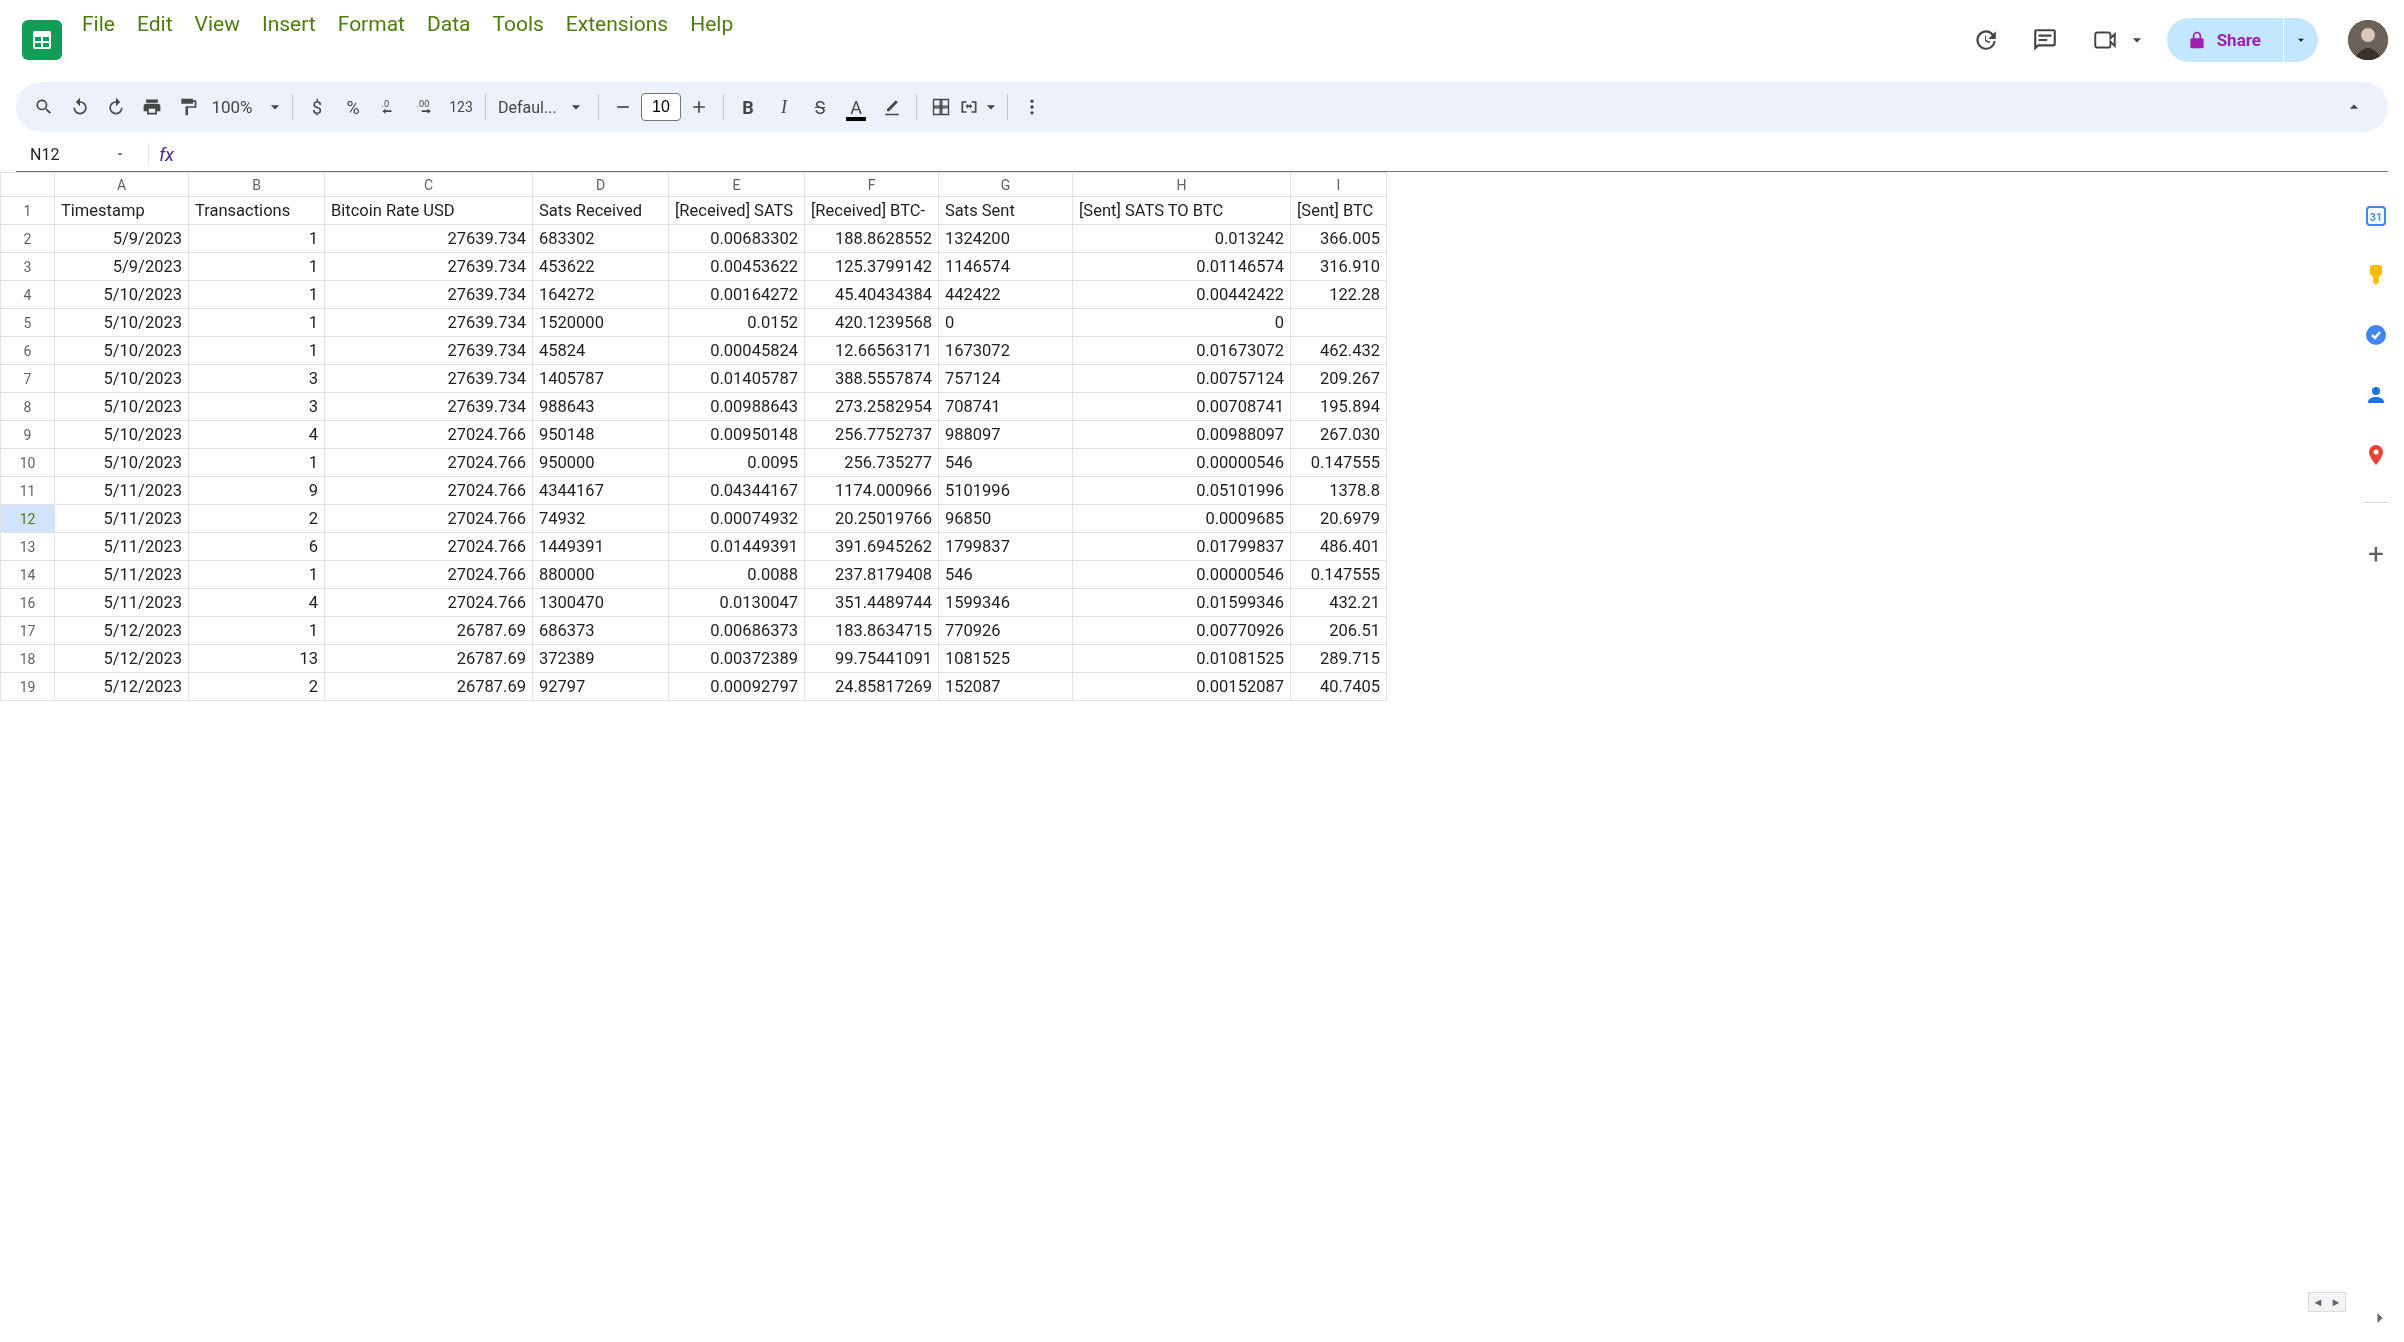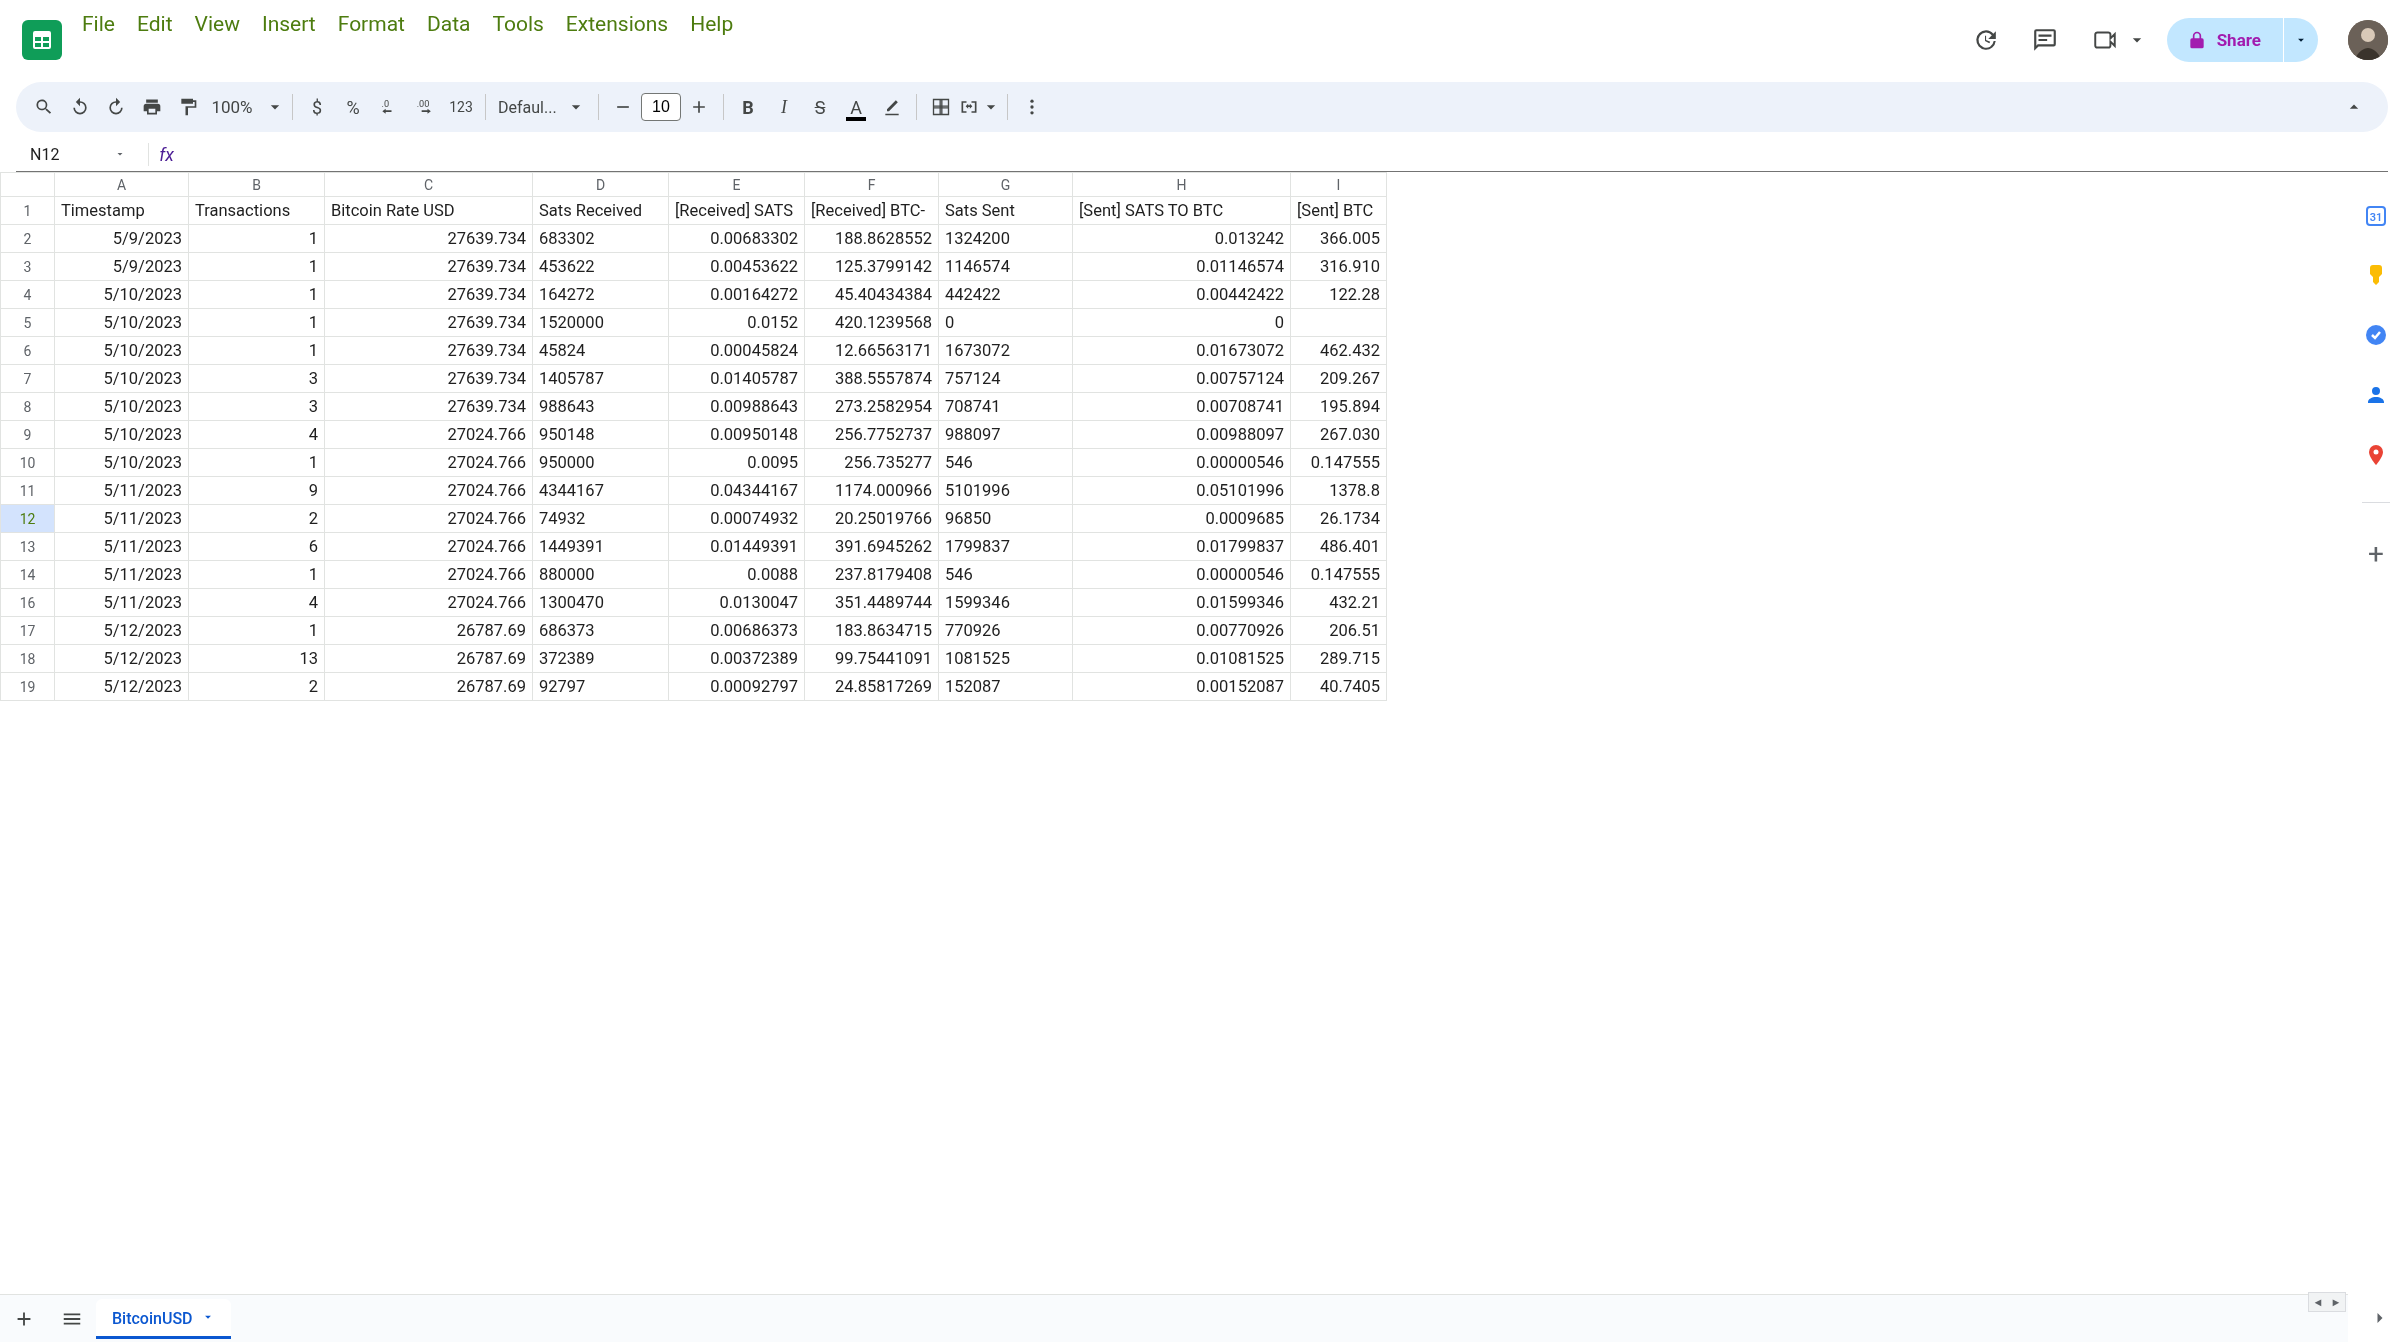--- a/index.html
+++ b/index.html
@@ -442,21 +442,21 @@
             <tr class="sel">
               <th class="rowhdr">12</th>
               <td class="r">5/11/2023</td>
               <td class="r">2</td>
               <td class="r">27024.766</td>
               <td class="l">74932</td>
               <td class="r">0.00074932</td>
               <td class="r">20.25019766</td>
               <td class="l">96850</td>
               <td class="r">0.0009685</td>
-              <td class="r">26.1734</td>
+              <td class="r">20.6979</td>
             </tr>
             <tr>
               <th class="rowhdr">13</th>
               <td class="r">5/11/2023</td>
               <td class="r">6</td>
               <td class="r">27024.766</td>
               <td class="l">1449391</td>
               <td class="r">0.01449391</td>
               <td class="r">391.6945262</td>
               <td class="l">1799837</td>
@@ -524,38 +524,20 @@
               <td class="r">40.7405</td>
             </tr>
           </tbody>
       </table>
     </div>
     <div class="grid-hscroll-nav">
         <div>◄</div>
         <div>►</div>
       </div>
 
-    <div class="sheet-tabs">
-      <div class="st-btn">
-          <svg viewBox="0 0 24 24">
-            <path d="M11 5h2v6h6v2h-6v6h-2v-6H5v-2h6z"></path>
-          </svg>
-        </div>
-      <div class="st-btn">
-          <svg viewBox="0 0 24 24">
-            <path d="M3 6h18v2H3zm0 5h18v2H3zm0 5h18v2H3z"></path>
-          </svg>
-        </div>
-      <div class="tab">
-        <span>BitcoinUSD</span>
-        <span class="dd"><svg viewBox="0 0 24 24">
-              <path d="M7 10l5 5 5-5z"></path>
-            </svg></span>
-      </div>
-    </div>
   </div>
 
   <div class="side-panel">
     <div class="sp-icon">
         <svg viewBox="0 0 24 24">
           <rect x="3" y="4" width="18" height="18" rx="3" fill="#fff" stroke="#4285f4" stroke-width="2"></rect>
           <text x="12" y="18" text-anchor="middle" font-size="11" fill="#4285f4" font-weight="600">31</text>
         </svg>
       </div>
     <div class="sp-icon">

